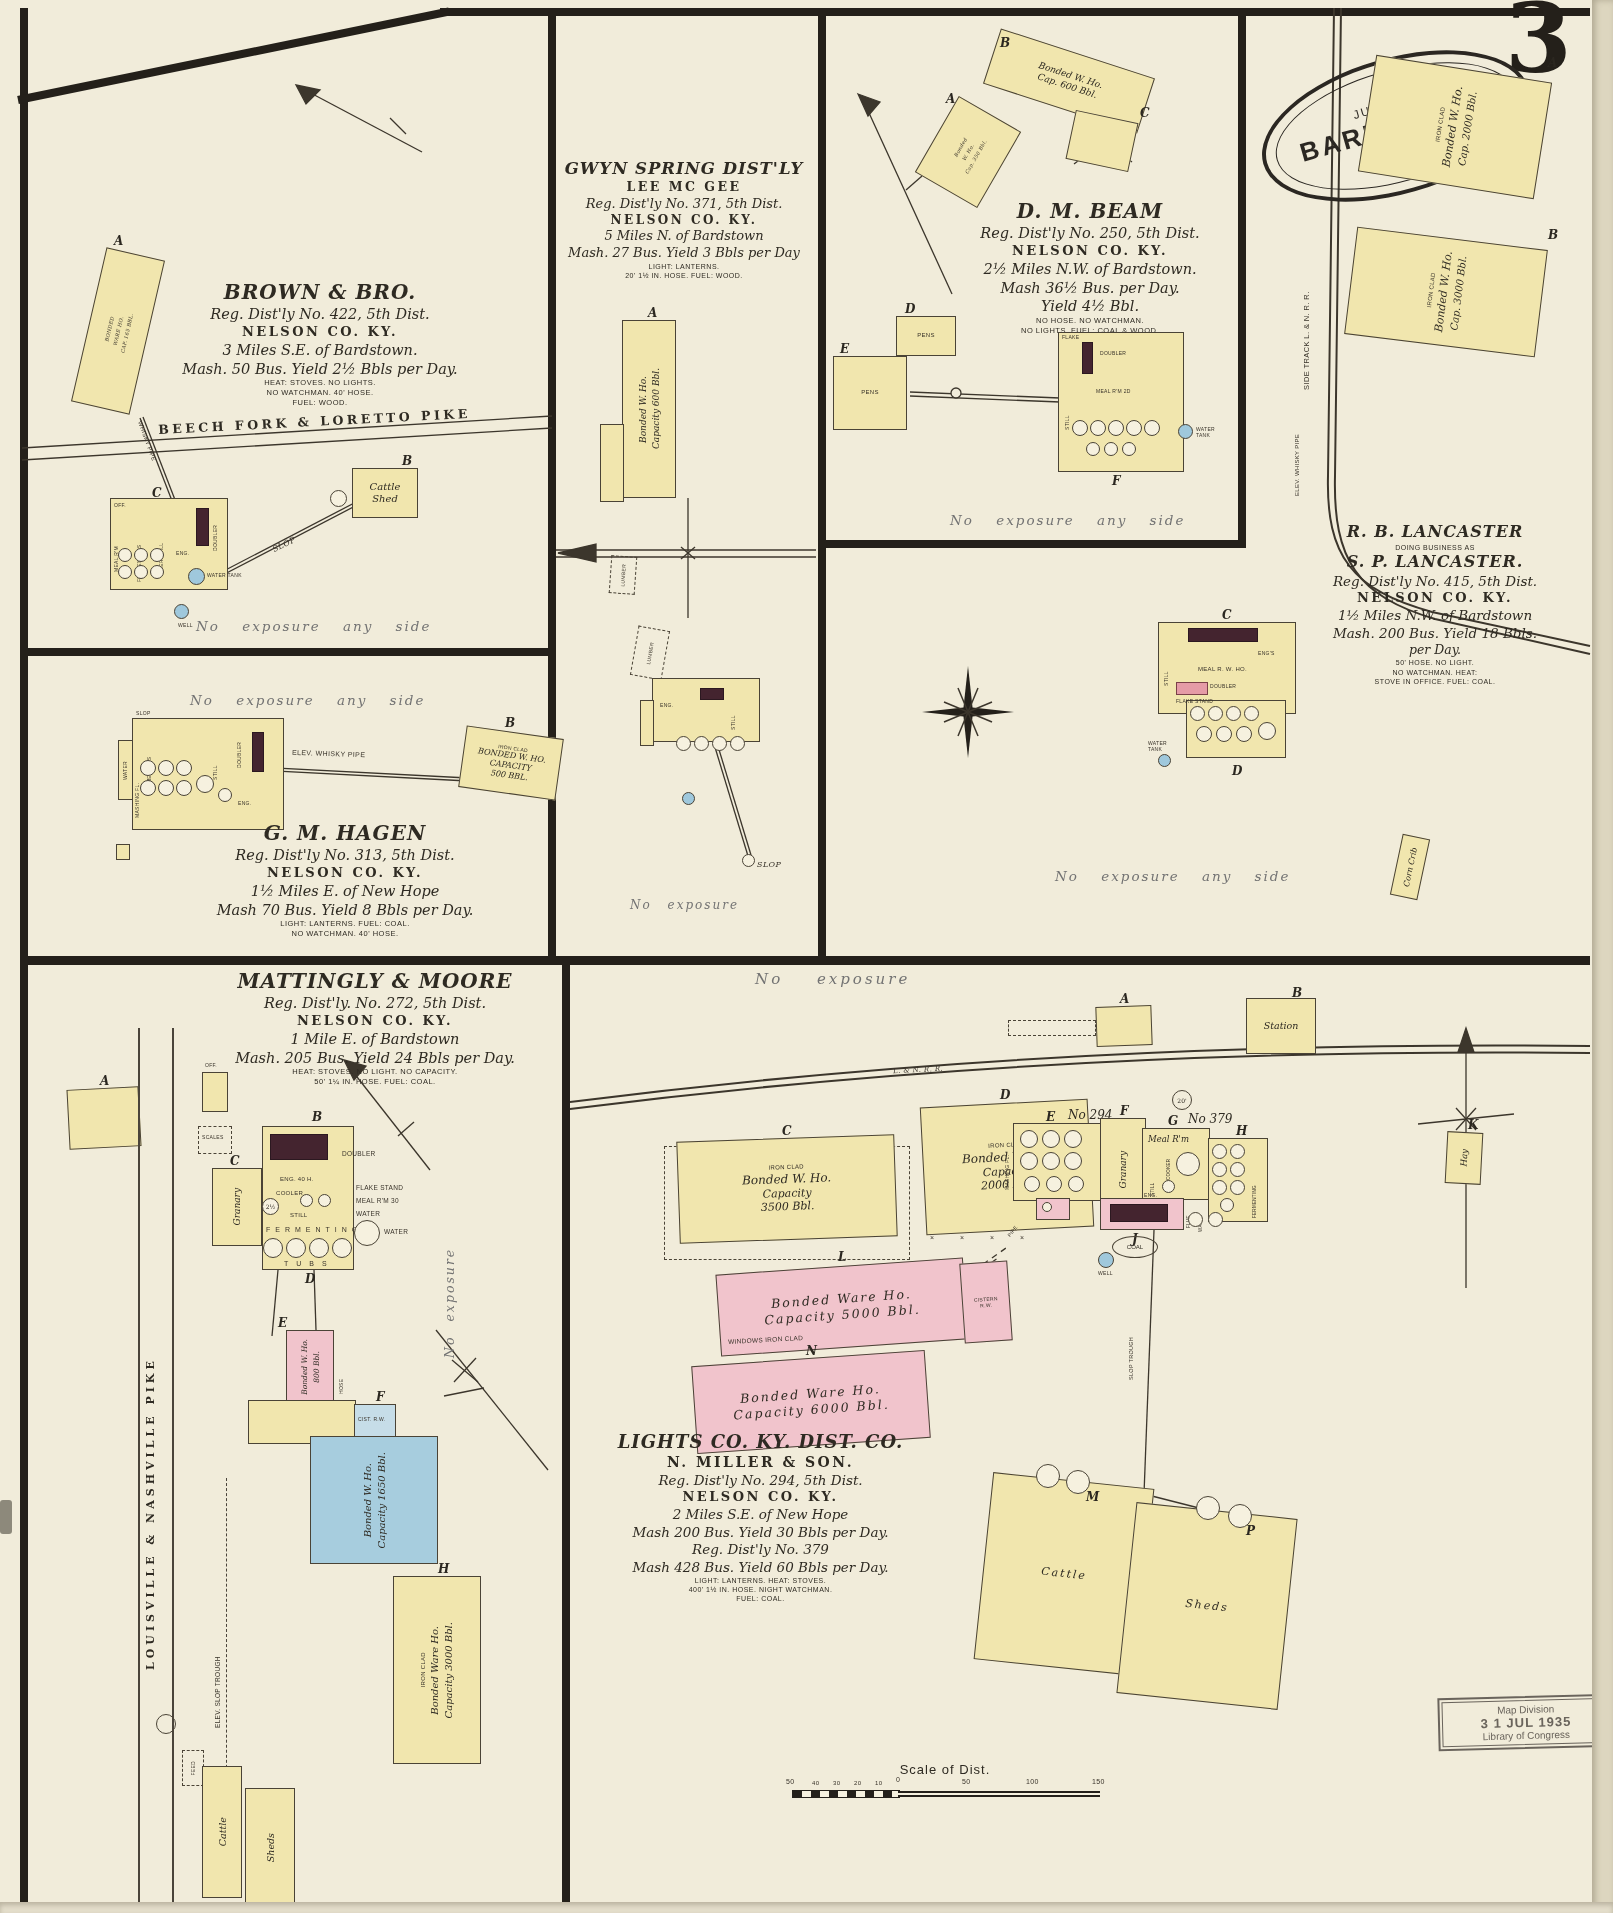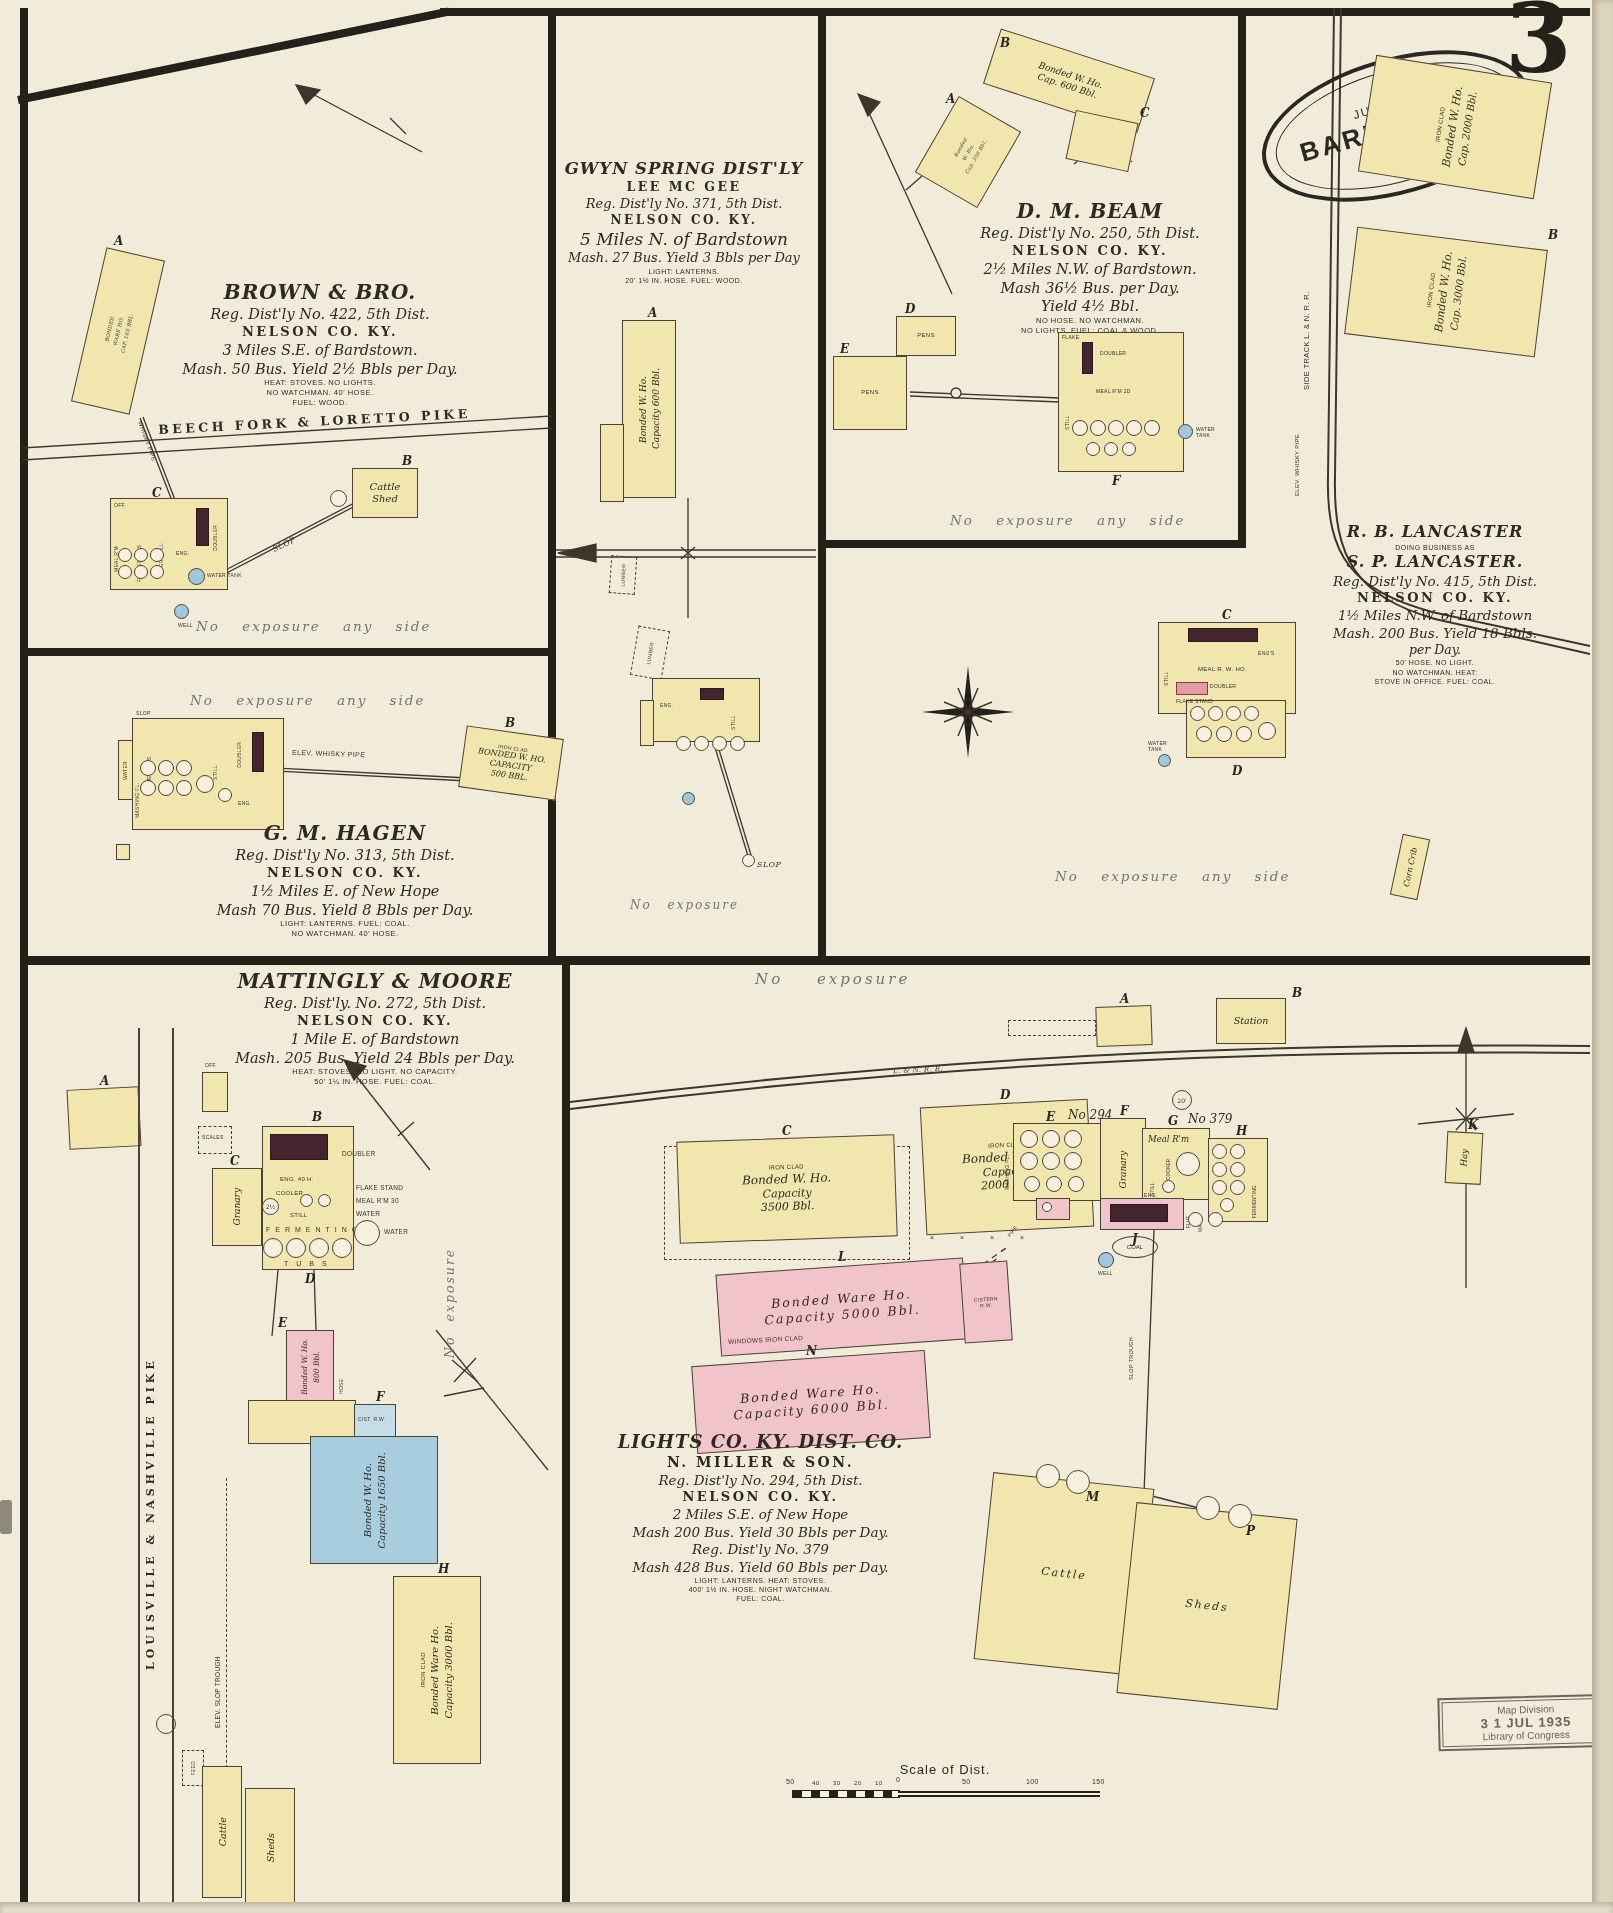--- a/index.html
+++ b/index.html
@@ -249,21 +249,21 @@
     <div class="scr">Mash 70 Bus. Yield 8 Bbls per Day.</div>
     <div class="nt">LIGHT: LANTERNS. FUEL: COAL.</div>
     <div class="nt">NO WATCHMAN. 40' HOSE.</div>
   </div>
 
   <div class="info" style="left:555px;top:158px;width:258px">
     <div class="ttl" style="font-size:16.5px">GWYN SPRING DIST'LY</div>
     <div class="cty" style="font-size:12.5px">LEE MC GEE</div>
     <div class="scr" style="font-size:13px">Reg. Dist'ly No. 371, 5th Dist.</div>
     <div class="cty" style="font-size:12px">NELSON CO. KY.</div>
-    <div class="scr" style="font-size:17px">5 Miles N. of Bardstown</div>
+    <div class="scr" style="font-size:13px">5 Miles N. of Bardstown</div>
     <div class="scr" style="font-size:13px">Mash. 27 Bus. Yield 3 Bbls per Day</div>
     <div class="nt" style="font-size:7px">LIGHT: LANTERNS.</div>
     <div class="nt" style="font-size:7px">20' 1½ IN. HOSE. FUEL: WOOD.</div>
   </div>
   <div class="bldg yellow" style="left:622px;top:320px;width:54px;height:178px">
     <div class="vwrap">
       <span class="vert it" style="font-size:9px">Bonded W. Ho.</span>
       <span class="vert it" style="font-size:9px">Capacity 600 Bbl.</span>
     </div>
   </div>
@@ -505,21 +505,21 @@
       </div>
   </div>
   <div class="circ" style="left:156px;top:1714px;width:20px;height:20px"></div>
   <span class="vert noexp" style="left:442px;top:1148px;height:210px;font-size:12.5px;word-spacing:8px">No exposure</span>
 
   <div class="noexp" style="left:755px;top:970px;font-size:15px;word-spacing:26px;letter-spacing:3px">No exposure</div>
   <span class="t7 it" style="left:893px;top:1066px;transform:rotate(-3deg)">L. &amp; N. R. R.</span>
   <div class="bldg yellow" style="left:1096px;top:1006px;width:56px;height:40px;transform:rotate(-2deg)"></div>
   <span class="letter" style="left:1120px;top:992px">A</span>
   <div class="bldg nofill dashed" style="left:1008px;top:1020px;width:88px;height:16px"></div>
-  <div class="bldg yellow" style="left:1216px;top:998px;width:70px;height:46px">
+  <div class="bldg yellow" style="left:1246px;top:998px;width:70px;height:56px">
     <div class="stk">
         <span class="it" style="font-size:9.5px">Station</span>
       </div>
   </div>
   <span class="letter" style="left:1292px;top:986px">B</span>
 
   <div class="bldg nofill dashed" style="left:664px;top:1146px;width:246px;height:114px"></div>
   <div class="bldg yellow" style="left:678px;top:1138px;width:218px;height:102px;transform:rotate(-2deg)">
     <div class="stk">
       <span class="t6" style="position:static">IRON CLAD</span>

